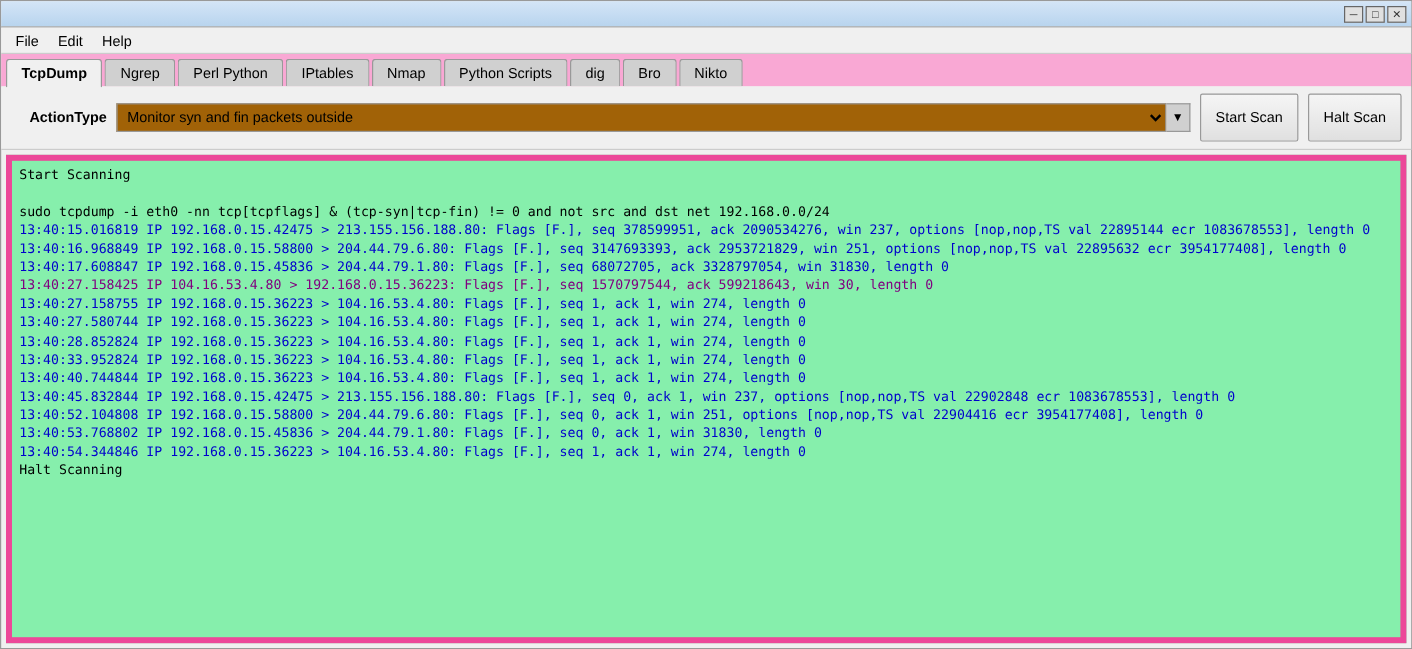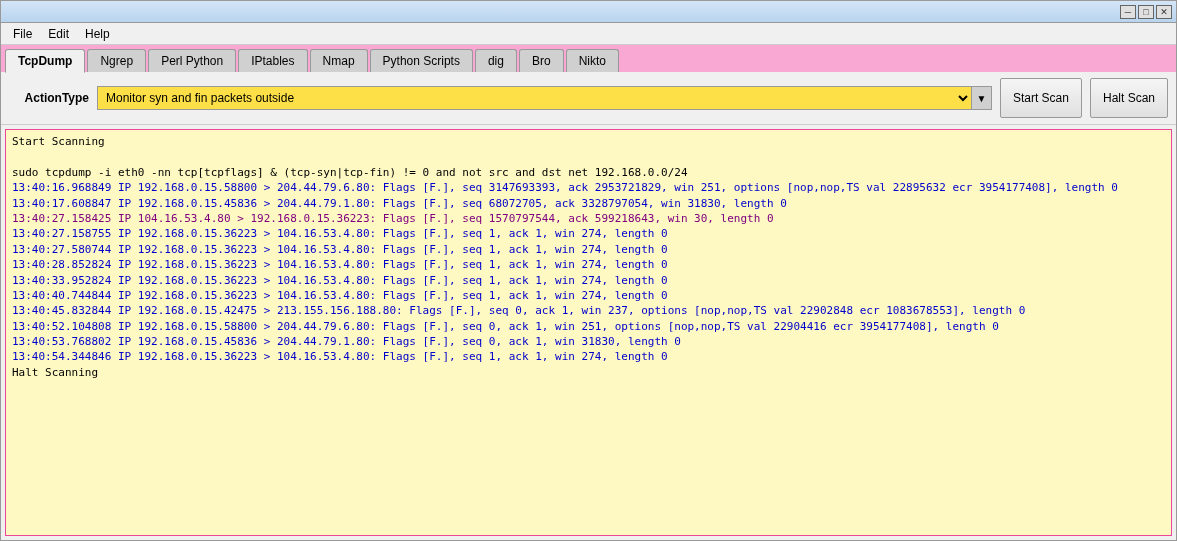--- a/index.html
+++ b/index.html
@@ -101,21 +101,21 @@
     }
     .action-select-container {
       display: flex;
       align-items: center;
       flex: 1;
     }
     .action-select {
       flex: 1;
       height: 24px;
       border: 1px solid #999;
-      background: #fde047;
+      background: #a16207;
       padding: 2px 4px;
       font-size: 12px;
     }
     .dropdown-arrow {
       width: 20px;
       height: 24px;
       background: #d0d0d0;
       border: 1px solid #999;
       border-left: none;
       display: flex;
@@ -129,23 +129,23 @@
       padding: 4px 12px;
       background: linear-gradient(to bottom, #f5f5f5, #e0e0e0);
       border: 1px solid #999;
       cursor: pointer;
       font-size: 12px;
       border-radius: 2px;
       white-space: nowrap;
     }
     .output-area {
       flex: 1;
-      background: #fef9c3;
+      background: #86efac;
       margin: 4px;
-      border: 1px solid #ec4899;
+      border: 5px solid #ec4899;
       overflow-y: auto;
       overflow-x: auto;
       padding: 4px 6px;
       font-family: monospace;
       font-size: 11px;
       line-height: 1.4;
     }
     .output-line {
       white-space: nowrap;
     }
@@ -194,20 +194,21 @@
       <div class="dropdown-arrow">▼</div>
     </div>
     <button class="btn">Start Scan</button>
     <button class="btn">Halt Scan</button>
   </div>
 
   <div class="output-area" id="output-container">
   <div class="output-line black">Start Scanning</div>
       <div class="output-line black">&nbsp;</div>
       <div class="output-line black">sudo tcpdump  -i eth0 -nn tcp[tcpflags] &amp; (tcp-syn|tcp-fin) != 0 and not src and dst net 192.168.0.0/24</div>
+      <div class="output-line blue">13:40:15.016819 IP 192.168.0.15.42475 &gt; 213.155.156.188.80: Flags [F.], seq 378599951, ack 2090534276, win 237, options [nop,nop,TS val 22895144 ecr 1083678553], length 0</div>
       <div class="output-line blue">13:40:16.968849 IP 192.168.0.15.58800 &gt; 204.44.79.6.80: Flags [F.], seq 3147693393, ack 2953721829, win 251, options [nop,nop,TS val 22895632 ecr 3954177408], length 0</div>
       <div class="output-line blue">13:40:17.608847 IP 192.168.0.15.45836 &gt; 204.44.79.1.80: Flags [F.], seq 68072705, ack 3328797054, win 31830, length 0</div>
       <div class="output-line purple">13:40:27.158425 IP 104.16.53.4.80 &gt; 192.168.0.15.36223: Flags [F.], seq 1570797544, ack 599218643, win 30, length 0</div>
       <div class="output-line blue">13:40:27.158755 IP 192.168.0.15.36223 &gt; 104.16.53.4.80: Flags [F.], seq 1, ack 1, win 274, length 0</div>
       <div class="output-line blue">13:40:27.580744 IP 192.168.0.15.36223 &gt; 104.16.53.4.80: Flags [F.], seq 1, ack 1, win 274, length 0</div>
       <div class="output-line blue">13:40:28.852824 IP 192.168.0.15.36223 &gt; 104.16.53.4.80: Flags [F.], seq 1, ack 1, win 274, length 0</div>
       <div class="output-line blue">13:40:33.952824 IP 192.168.0.15.36223 &gt; 104.16.53.4.80: Flags [F.], seq 1, ack 1, win 274, length 0</div>
       <div class="output-line blue">13:40:40.744844 IP 192.168.0.15.36223 &gt; 104.16.53.4.80: Flags [F.], seq 1, ack 1, win 274, length 0</div>
       <div class="output-line blue">13:40:45.832844 IP 192.168.0.15.42475 &gt; 213.155.156.188.80: Flags [F.], seq 0, ack 1, win 237, options [nop,nop,TS val 22902848 ecr 1083678553], length 0</div>
       <div class="output-line blue">13:40:52.104808 IP 192.168.0.15.58800 &gt; 204.44.79.6.80: Flags [F.], seq 0, ack 1, win 251, options [nop,nop,TS val 22904416 ecr 3954177408], length 0</div>

